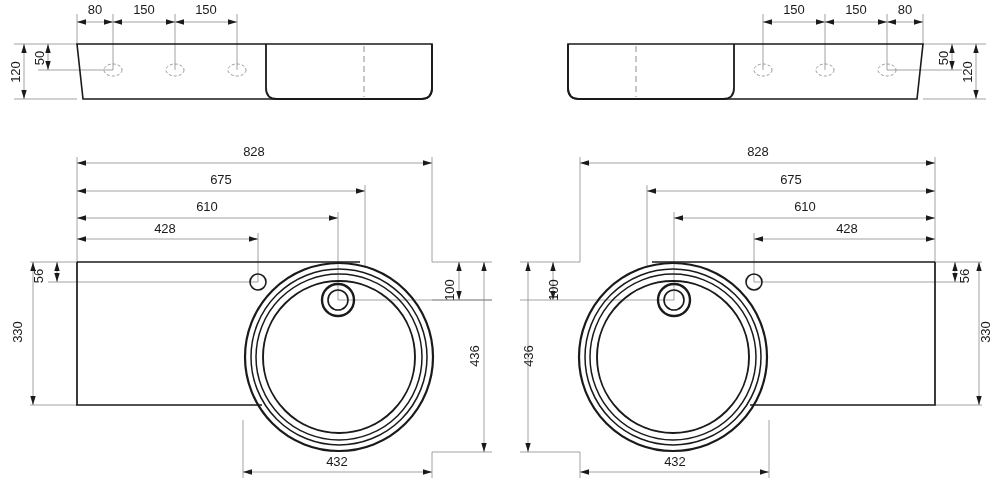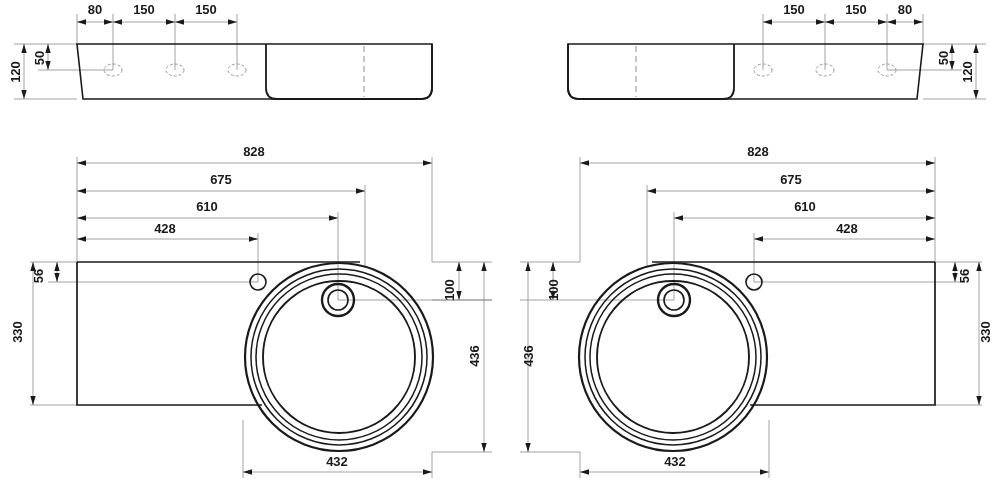--- a/index.html
+++ b/index.html
@@ -1,17 +1,17 @@
 <!DOCTYPE html>
 <html><head>
 <meta charset="utf-8">
 <style>
   html,body{margin:0;padding:0;background:#ffffff;}
   body{width:1000px;height:484px;font-family:"Liberation Sans",sans-serif;overflow:hidden;}
-  #stage{position:relative;width:980px;height:484px;background:#ffffff;font-weight:bold;}
+  #stage{position:relative;width:980px;height:484px;background:#ffffff;}
   svg{display:block;}
   .dimtext{font-family:"Liberation Sans",sans-serif;font-size:13px;fill:#1a1a1a;}
 </style>
 </head>
 <body>
 
 <div id="stage">
 <svg width="1000" height="484" viewBox="0 0 1000 484" xmlns="http://www.w3.org/2000/svg">
 
   <defs>

